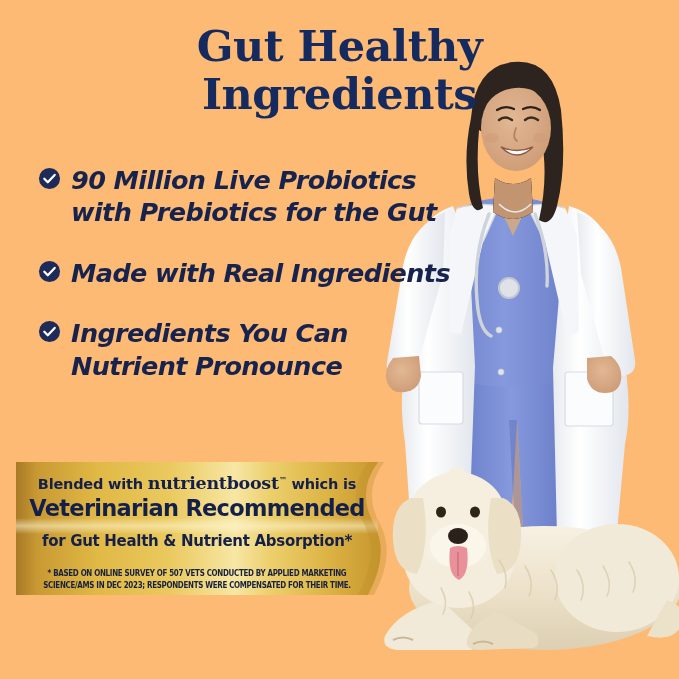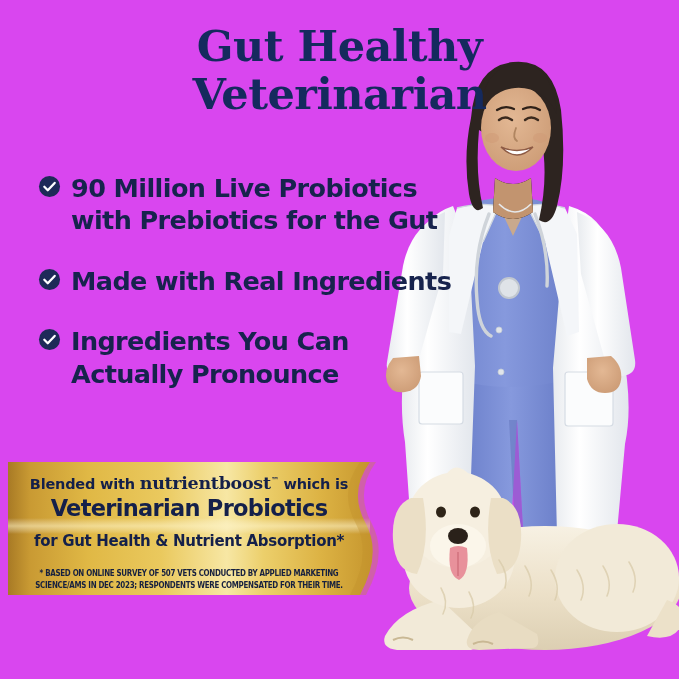--- a/index.html
+++ b/index.html
@@ -10,21 +10,21 @@
     width: 679px;
     height: 679px;
     overflow: hidden;
     font-family: "Liberation Sans", sans-serif;
   }
 
   #ad {
     position: relative;
     width: 679px;
     height: 679px;
-    background: #d946ef;
+    background: #fdba74;
     overflow: hidden;
   }
 
   
   .title {
     position: absolute;
     top: 22px;
     left: 0;
     width: 679px;
     text-align: center;
@@ -34,24 +34,25 @@
     line-height: 1.12;
     letter-spacing: -0.5px;
     color: #152a5e;
     z-index: 40;
   }
   .title .line2 { display: block; }
 
   
   .bullets {
     position: absolute;
-    top: 172px;
+    top: 164px;
     left: 38px;
     width: 420px;
     z-index: 40;
+    font-style: italic;
   }
   .bullet {
     display: flex;
     align-items: flex-start;
     margin-bottom: 28px;
   }
   .bullet:last-child { margin-bottom: 0; }
 
   .check-icon {
     flex: 0 0 auto;
@@ -80,21 +81,21 @@
     width: 330px;
     height: 679px;
     z-index: 20;
     pointer-events: none;
   }
   .photo svg { display: block; width: 330px; height: 679px; }
 
   
   .banner {
     position: absolute;
-    left: 8px;
+    left: 16px;
     top: 462px;
     width: 390px;
     height: 133px;
     z-index: 35;
   }
   .banner-svg {
     position: absolute;
     inset: 0;
     width: 390px;
     height: 133px;
@@ -299,21 +300,21 @@
           <path d="M280 562 q10 16 4 30"></path>
           <path d="M92 588 q8 14 2 26"></path>
           <path d="M120 592 q8 14 2 26"></path>
         </g>
       </g>
     </svg>
   </div>
 
   <div class="title">
     <span>Gut Healthy</span>
-    <span class="line2">Veterinarian</span>
+    <span class="line2">Ingredients</span>
   </div>
 
   <div class="bullets">
 
     <div class="bullet">
       <span class="check-icon">
         <svg viewBox="0 0 24 24" xmlns="http://www.w3.org/2000/svg">
           <circle cx="12" cy="12" r="11" fill="#1e2a58"></circle>
           <path d="M6.6 12.3 l3.6 3.6 l7.2 -7.6" fill="none" stroke="#ffffff" stroke-width="2.4" stroke-linecap="round" stroke-linejoin="round"></path>
         </svg>
@@ -333,21 +334,21 @@
     </div>
 
     <div class="bullet">
       <span class="check-icon">
         <svg viewBox="0 0 24 24" xmlns="http://www.w3.org/2000/svg">
           <circle cx="12" cy="12" r="11" fill="#1e2a58"></circle>
           <path d="M6.6 12.3 l3.6 3.6 l7.2 -7.6" fill="none" stroke="#ffffff" stroke-width="2.4" stroke-linecap="round" stroke-linejoin="round"></path>
         </svg>
       </span>
       <span class="bullet-text">Ingredients You Can
-Actually Pronounce</span>
+Nutrient Pronounce</span>
     </div>
   </div>
 
   <div class="banner">
     <svg class="banner-svg" viewBox="0 0 390 133" preserveAspectRatio="none" xmlns="http://www.w3.org/2000/svg">
       <defs>
         <linearGradient id="goldG" x1="0" y1="0" x2="1" y2="0">
           <stop offset="0" stop-color="#a87a25"></stop>
           <stop offset="0.06" stop-color="#c99a33"></stop>
           <stop offset="0.22" stop-color="#e0b845"></stop>
@@ -367,20 +368,20 @@
       <path d="M0 0 L362 0 q-22 30 -4 62 q16 30 -6 71 L0 133 Z" fill="url(#goldG)"></path>
 
       <rect x="0" y="56" width="362" height="16" fill="url(#foldG)"></rect>
 
       <path d="M352 0 q-22 30 -4 62 q16 30 -6 71 l16 0 q22 -41 6 -71 q-18 -32 4 -62 Z" fill="#c08e2c" opacity="0.35"></path>
     </svg>
 
     <div class="banner-content">
       <div class="bl-1"><span>Blended with </span><span class="nb">nutrientboost</span><span class="tm">™</span><span> which is</span></div>
 
-      <div class="bl-2">Veterinarian Probiotics</div>
+      <div class="bl-2">Veterinarian Recommended</div>
       <div class="bl-3">for Gut Health &amp; Nutrient Absorption*</div>
       <div class="fineprint">* BASED ON ONLINE SURVEY OF 507 VETS CONDUCTED BY APPLIED MARKETING
 SCIENCE/AMS IN DEC 2023; RESPONDENTS WERE COMPENSATED FOR THEIR TIME.</div>
     </div>
   </div>
 
 </div>
 
 </body></html>

